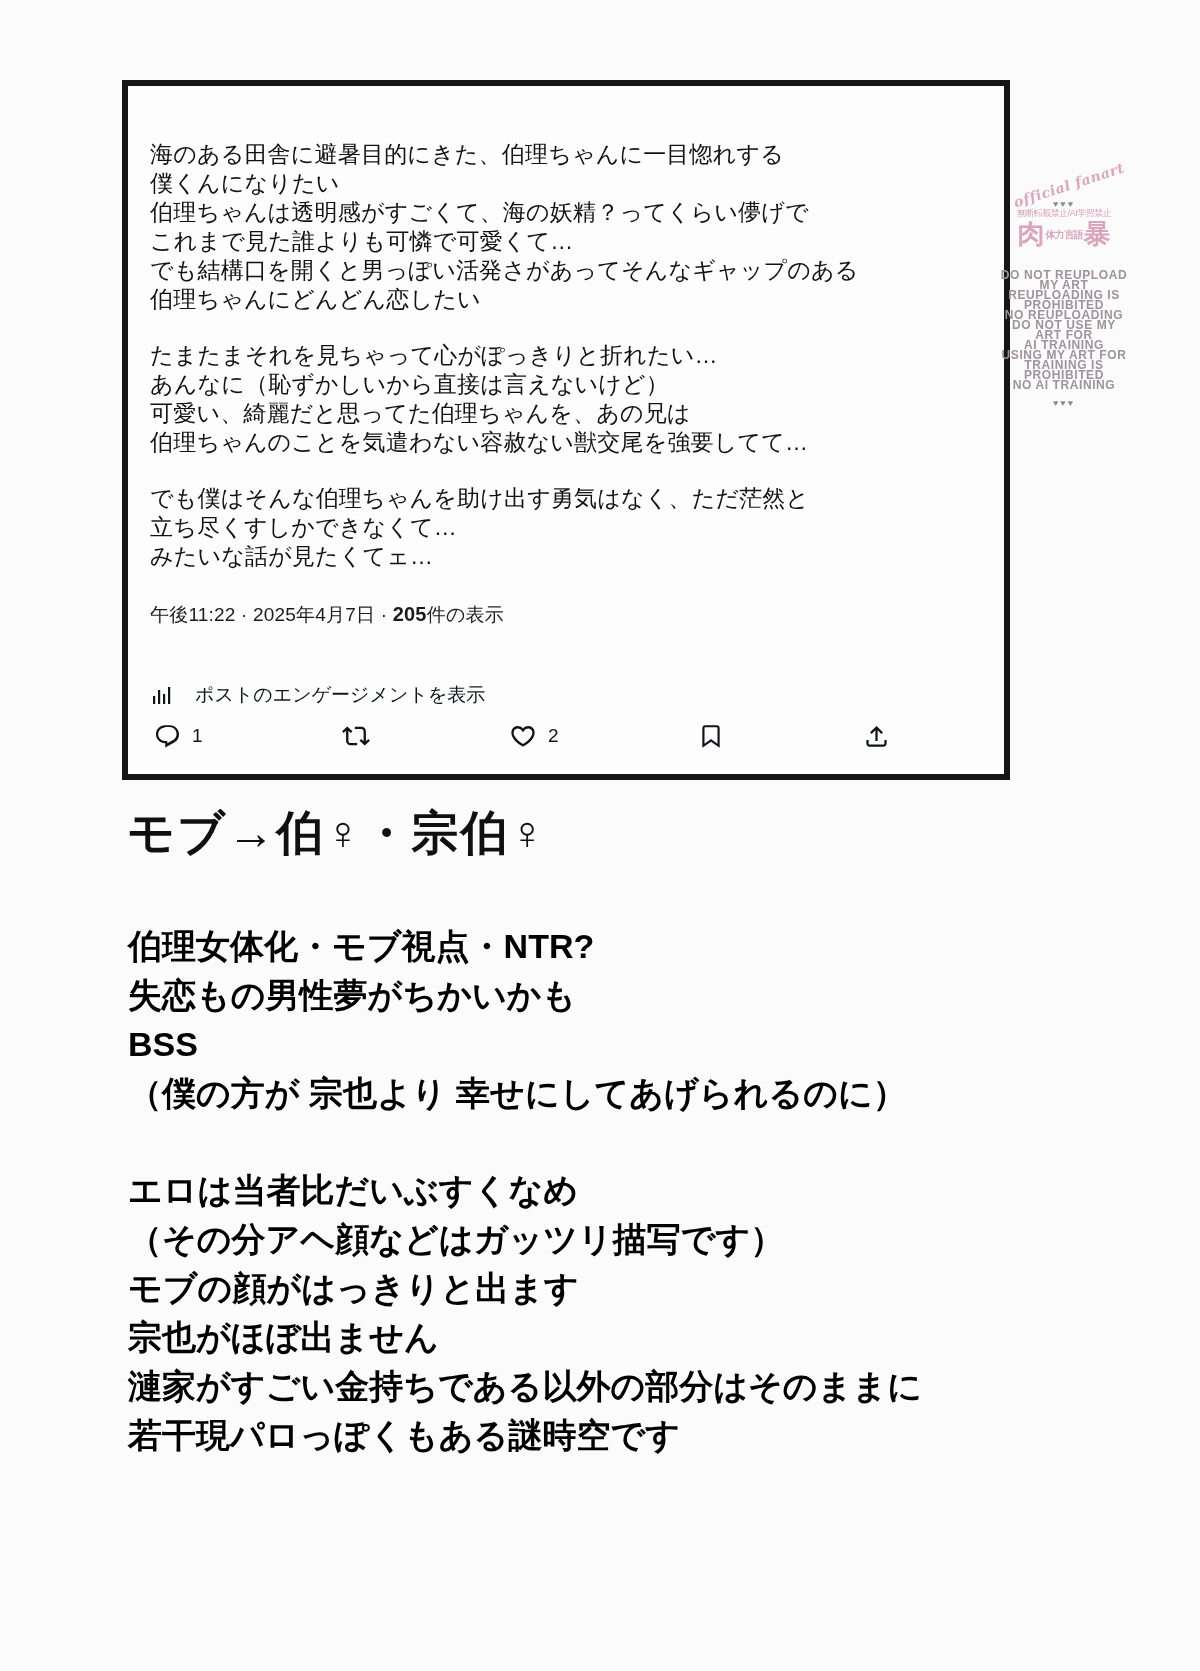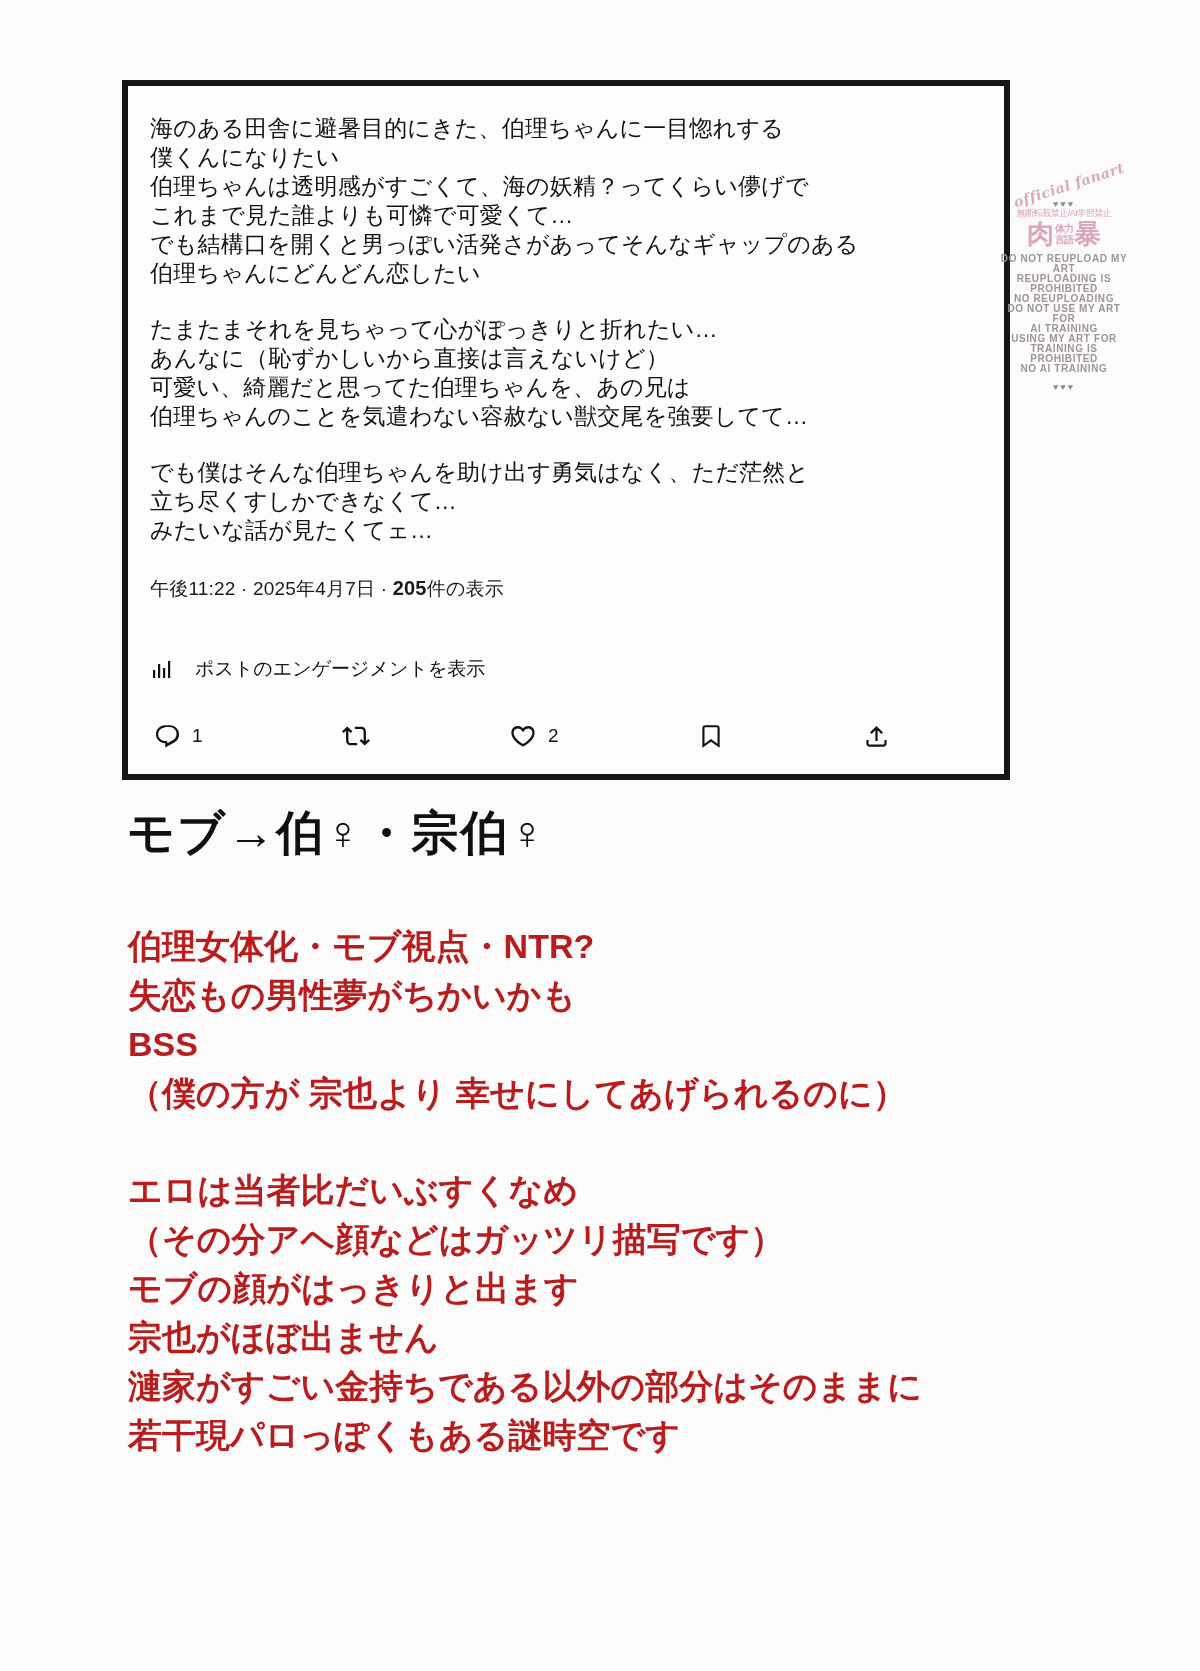--- a/index.html
+++ b/index.html
@@ -13,21 +13,21 @@
   }
   .page{position:absolute;inset:0;width:1200px;height:1671px;}
 
   
   .tweet-box{
     position:absolute;left:122px;top:80px;
     width:888px;height:700px;
     border:6px solid #161616;
     box-sizing:border-box;
     background:#fdfdfd;
-    padding:28px 18px 14px 22px;
+    padding:54px 18px 14px 22px;
     display:flex;flex-direction:column;
   }
   .tweet-text{font-size:23px;line-height:29px;color:#121212;letter-spacing:0.2px;}
   .tweet-text .para{margin:0 0 27px 0;}
   .tweet-text .line{white-space:nowrap;}
 
   .timestamp{font-size:19px;color:#1b1b1b;margin-top:4px;letter-spacing:0.2px;}
   .timestamp strong{font-size:20px;font-weight:700;}
 
   .engagement{
@@ -62,32 +62,32 @@
     white-space:nowrap;
   }
   .wm-hearts-top{margin-top:38px;font-size:9px;color:#8d8d8d;letter-spacing:2px;}
   .wm-jp{font-size:9px;color:#d9a2ba;letter-spacing:-0.5px;white-space:nowrap;}
   .wm-logo{
     margin-top:3px;
     display:flex;align-items:center;justify-content:center;gap:1px;
     color:#dba6bd;font-weight:900;
   }
   .wm-logo .big{font-size:27px;}
-  .wm-logo .stack{display:flex;flex-direction:column;gap:1px;}
+  .wm-logo .stack{display:flex;flex-direction:row;gap:1px;}
   .wm-logo .stack span{font-size:10px;line-height:10px;letter-spacing:-1px;}
-  .wm-en{margin-top:6px;font-size:10px;line-height:10px;color:#9e939b;font-weight:700;letter-spacing:0.6px;}
+  .wm-en{margin-top:22px;font-size:12px;line-height:10px;color:#9e939b;font-weight:700;letter-spacing:0.6px;}
   .wm-hearts-bottom{margin-top:9px;font-size:9px;color:#8d8d8d;letter-spacing:2px;}
 
   
   .heading{
     position:absolute;left:127px;top:802px;
     font-size:47px;font-weight:800;color:#101010;
     letter-spacing:2px;white-space:nowrap;
   }
-  .notes{position:absolute;left:128px;font-size:34px;color:#b91c1c;}
+  .notes{position:absolute;left:128px;font-size:34px;color:#000000;}
   .notes .nline{line-height:49px;white-space:nowrap;}
   .notes-1{top:922px;}
   .notes-2{top:1166px;}
   .sans-b{font-family:"Liberation Sans","DejaVu Sans",sans-serif;font-weight:700;}
   .serif-b{font-family:Liberation Sans, sans-serif;font-weight:700;}
 </style>
 </head>
 <body>
 
 <div class="page">

